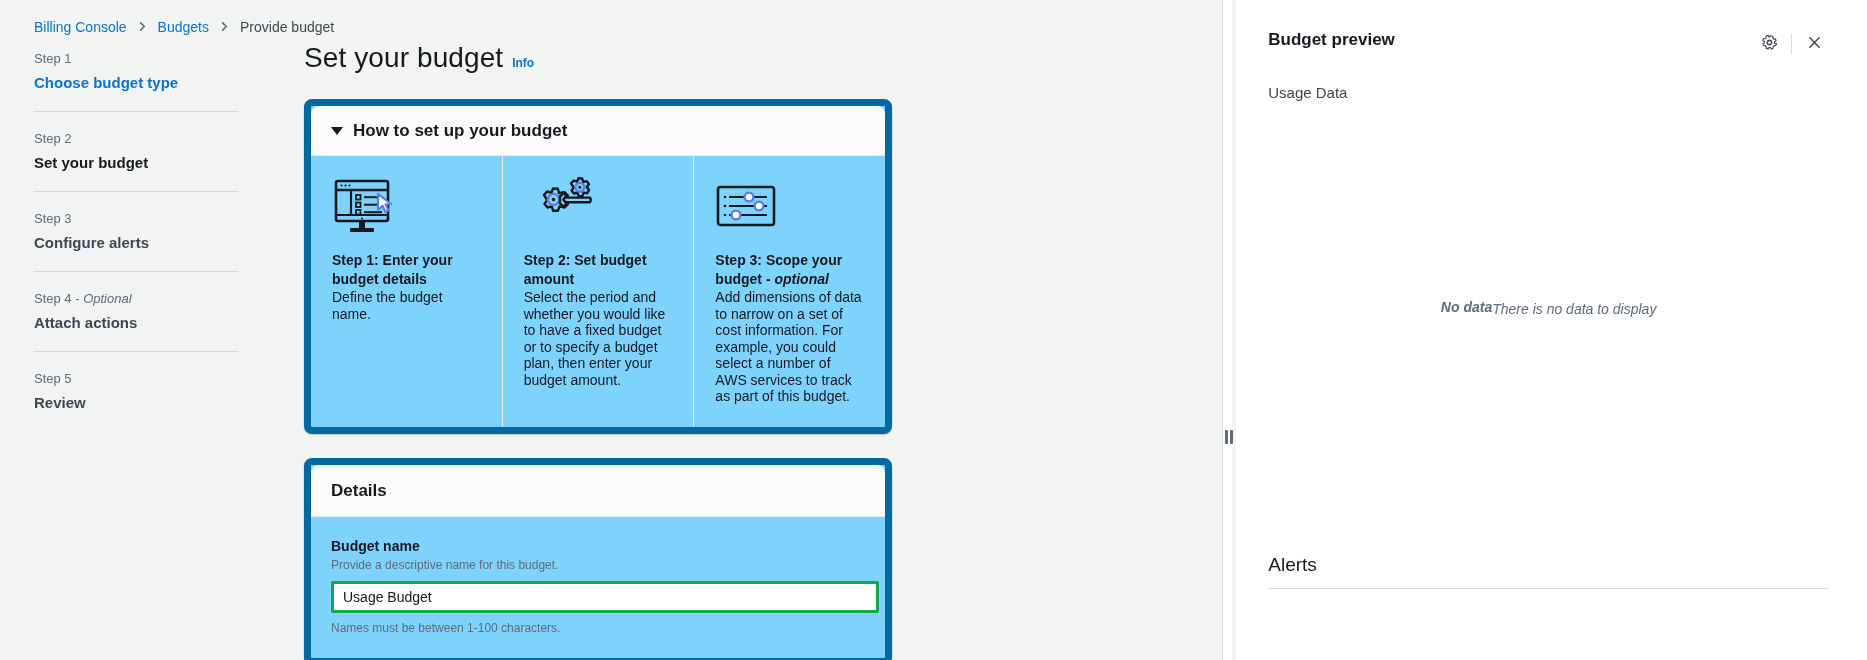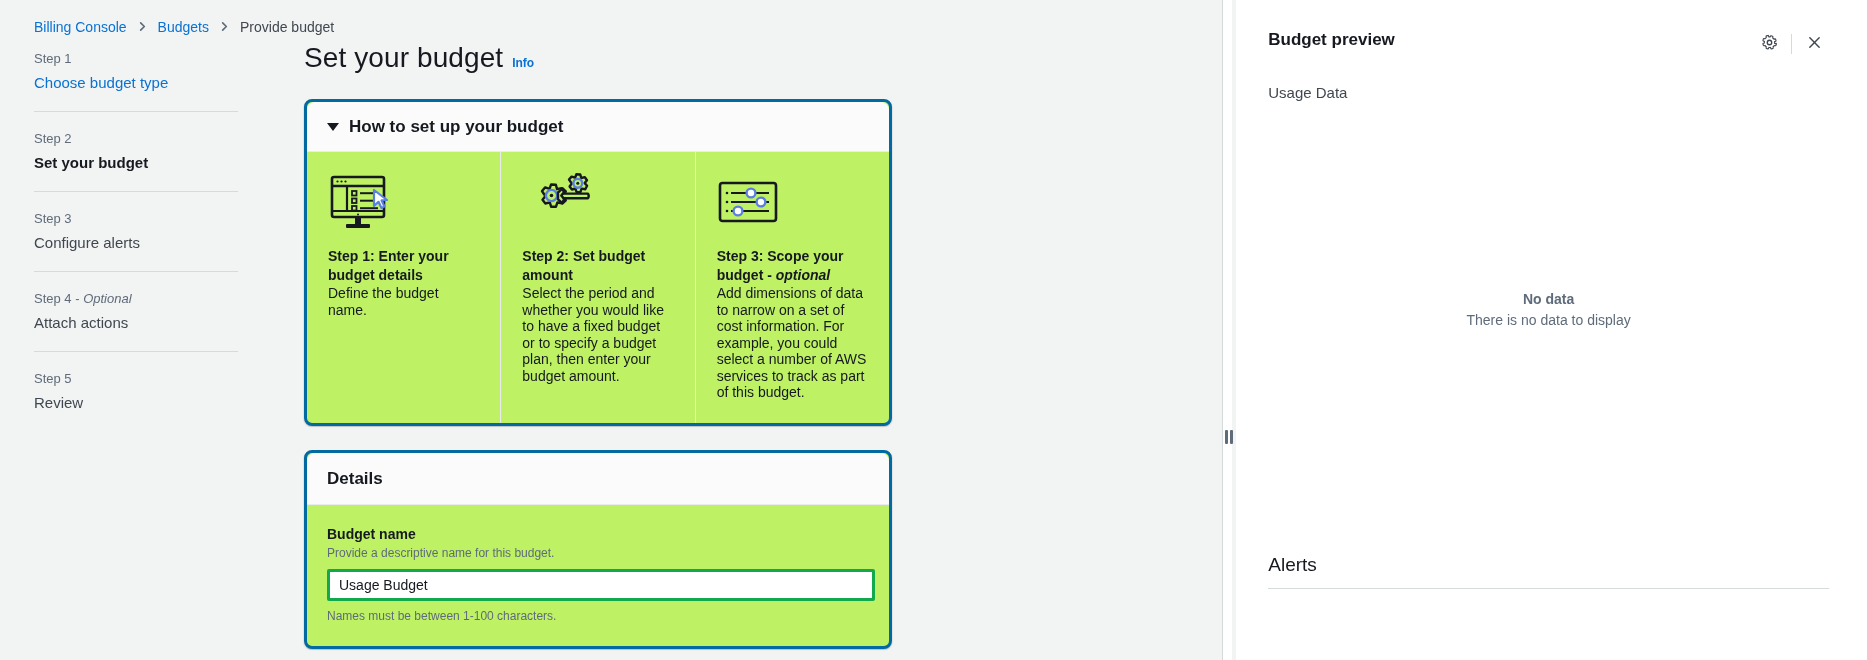--- a/index.html
+++ b/index.html
@@ -83,20 +83,21 @@
   .step-num {
     font-size: 13px;
     color: #5f6b7a;
     margin-bottom: 6px;
     line-height: 16px;
   }
   .step-num i { font-style: italic; }
   .step-label {
     font-size: 15px;
     line-height: 19px;
+    font-weight: bold;
   }
   .step-label.link {
     color: #0972d3;
     cursor: pointer;
   }
   .step-label.active {
     color: #16191f;
     font-weight: bold;
   }
   .step-label.plain {
@@ -125,22 +126,22 @@
   }
   .info-link {
     font-size: 12px;
     color: #0972d3;
     font-weight: bold;
     cursor: pointer;
   }
 
   
   .card {
-    background: #bef264;
-    border: 3px solid #0369a1;
+    background: #7dd3fc;
+    border: 7px solid #0369a1;
     border-radius: 8px;
     box-shadow: 0 1px 1px 0 rgba(0,28,36,.12), 1px 1px 1px 0 rgba(0,28,36,.06), -1px 1px 1px 0 rgba(0,28,36,.06);
     width: 588px;
   }
   .card-header {
     padding: 15px 20px 14px 20px;
     border-bottom: 1px solid #e9ebed;
     background: #fbfbfb;
     border-radius: 8px 8px 0 0;
     display: flex;
@@ -324,24 +325,25 @@
   .preview-subtitle {
     font-size: 15px;
     color: #414750;
     margin-top: 24px;
     line-height: 20px;
   }
 
   .chart-area {
     height: 392px;
     display: flex;
-    flex-direction: column;
+    flex-direction: row;
     align-items: center;
     justify-content: center;
     margin-top: 10px;
+    font-style: italic;
   }
   .nodata-title {
     font-size: 14px;
     font-weight: bold;
     color: #5f6b7a;
     margin-bottom: 5px;
   }
   .nodata-sub {
     font-size: 14px;
     color: #5f6b7a;

